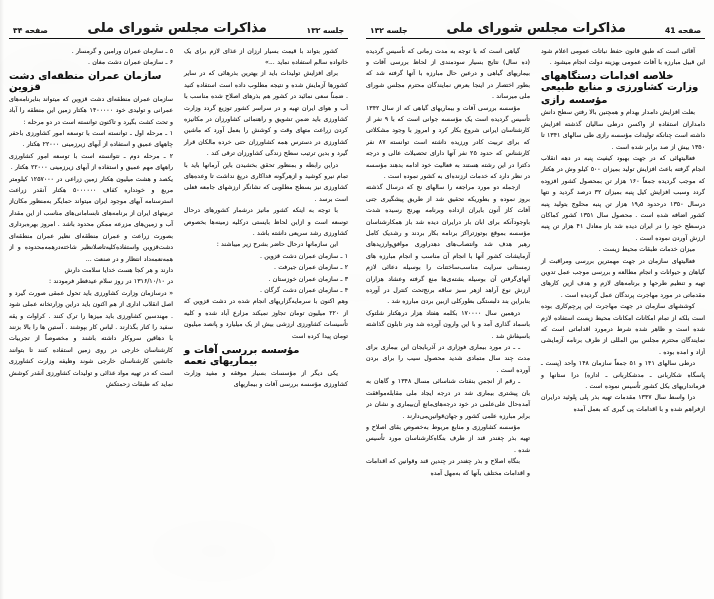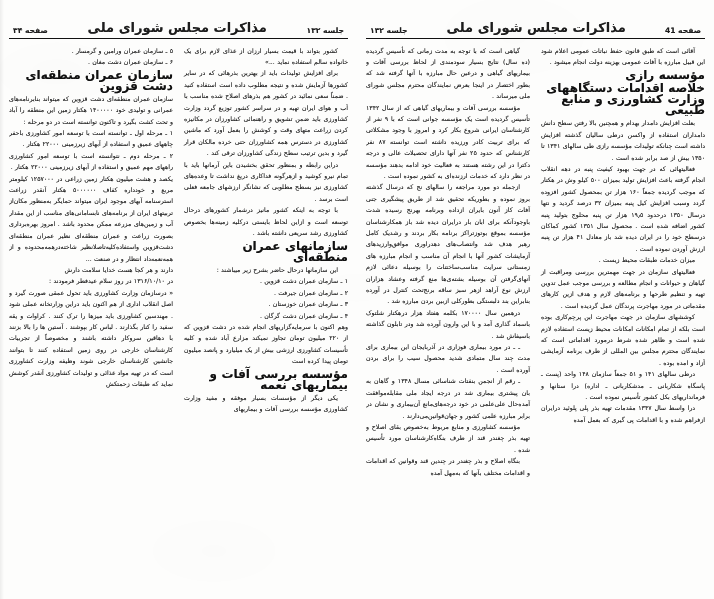--- a/index.html
+++ b/index.html
@@ -99,24 +99,24 @@
     word-spacing: .3px;
   }
   .col p {
     margin: 0 0 0 0;
     text-indent: 10px;
   }
   .col p.no-indent { text-indent: 0; }
   .col p.listitem  { text-indent: 0; }
   .col h4 {
     margin: 2.5px 0 1px 0;
-    font-size: 12px;
+    font-size: 10px;
     line-height: 11px;
     font-weight: bold;
-    text-align: right;
+    text-align: left;
     text-indent: 0;
     color: #111;
   }
 
   
   .col, .running-head {
     text-shadow: 0 0 .35px rgba(0,0,0,.38);
   }
 </style>
 </head>
@@ -126,22 +126,22 @@
 
   <div class="page page-left">
     <div class="running-head">
       <span class="rh-slot">صفحه 41</span>
       <span class="rh-slot rh-center">مذاکرات مجلس شورای ملی</span>
       <span class="rh-slot">جلسه ۱۳۲</span>
     </div>
     <div class="cols">
       <div class="col">
           <p>آقائی است که طبق قانون حفظ نباتات عمومی اعلام شود این قبیل مبارزه با آفات عمومی بهزینه دولت انجام میشود .</p>
+          <h4>خلاصه اقدامات دستگاههای وزارت کشاورزی و منابع طبیعی</h4>
           <h4>مؤسسه رازی</h4>
-          <h4>خلاصه اقدامات دستگاههای وزارت کشاورزی و منابع طبیعی</h4>
           <p>بعلت افزایش دامدار بهدام و همچنین بالا رفتن سطح دانش دامداران استفاده از واکسن درطی سالیان گذشته افزایش داشته است چنانکه تولیدات مؤسسه رازی طی سالهای ۱۳۴۱ تا ۱۳۵۰ بیش از صد برابر شده است .</p>
           <p>فعالیتهائی که در جهت بهبود کیفیت پنبه در دهه انقلاب انجام گرفته باعث افزایش تولید بمیزان ۵۰۰ کیلو وش در هکتار که موجب گردیده جمعاً ۱۶۰ هزار تن بمحصول کشور افزوده گردد وسبب افزایش کیل پنبه بمیزان ۳۲ درصد گردید و نتها درسال ۱۳۵۰ درحدود ۱۹٫۵ هزار تن پنبه محلوج بتولید پنبه کشور اضافه شده است . محصول سال ۱۳۵۱ کشور کماکان درسطح خود را در ایران دیده شد باز معادل ۴۱ هزار تن پنبه ارزش آوردن نموده است .</p>
           <p>میزان خدمات طبقات محیط زیست .</p>
           <p>فعالیتهای سازمان در جهت مهمترین بررسی ومراقبت از گیاهان و حیوانات و انجام مطالعه و بررسی موجب عمل تدوین تهیه و تنظیم طرحها و برنامه‌های لازم و هدف ازین کارهای مقدماتی در مورد مهاجرت پرندگان عمل گردیده است .</p>
           <p>کوششهای سازمان در جهت مهاجرت این پرچم‌کاری بوده است بلکه از تمام امکانات امکانات محیط زیست استفاده لازم شده است و ظاهر شده شرط درمورد اقداماتی است که نمایندگان محترم مجلس بین المللی از طرف برنامه آزمایشی آزاد و امده بوده .</p>
           <p>درطی سالهای ۱۴۱ و ۵۱ جمعاً سازمان ۱۴۸ واحد (پست ـ پاسگاه شکاربانی ـ مدشکاربانی ـ اداره) درا ستانها و فرمانداریهای بکل کشور تأسیس نموده است .</p>
           <p>درا واسط سال ۱۳۴۷ مقدمات تهیه بذر پلی پلوئید درایران ازفراهم شده و با اقدامات پی گیری که بعمل آمده</p>
         </div>
       <div class="col">
           <p>گیاهی است که با توجه به مدت زمانی که تأسیس گردیده (ده سال) نتایج بسیار سودمندی از لحاظ بررسی آفات و بیماریهای گیاهی و درعین حال مبارزه با آنها گرفته شد که بطور اختصار در اینجا بعرض نمایندگان محترم مجلس شورای ملی میرساند .</p>
@@ -161,21 +161,20 @@
       <span class="rh-slot">جلسه ۱۳۲</span>
       <span class="rh-slot rh-center">مذاکرات مجلس شورای ملی</span>
       <span class="rh-slot">صفحه ۳۴</span>
     </div>
     <div class="cols">
       <div class="col">
           <p>کشور بتواند با قیمت بسیار ارزان از غذای لازم برای یک خانواده سالم استفاده نماید ...»</p>
           <p>برای افزایش تولیدات باید از بهترین بذرهائی که در سایر کشورها آزمایش شده و نتیجه مطلوب داده است استفاده کنید . ضمناً سعی نمائید در کشور هم بذرهای اصلاح شده مناسب با آب و هوای ایران تهیه و در سراسر کشور توزیع گردد وزارت کشاورزی باید ضمن تشویق و راهنمائی کشاورزان در مکانیزه کردن زراعت متهای وقت و کوشش را بعمل آورد که ماشین کشاورزی در دسترس همه کشاورزان حتی خرده مالکان قرار گیرد و بدین ترتیب سطح زندگی کشاورزان ترقی کند .</p>
           <p>دراین رابطه و بمنظور تحقق بخشیدن باین آرمانها باید با تمام نیرو کوشید و ازهرگونه فداکاری دریغ نداشت تا وعده‌های کشاورزی نیز بسطح مطلوبی که نشانگر ارزشهای جامعه فعلی است برسد .</p>
           <p>با توجه به اینکه کشور مانیز درشمار کشورهای درحال توسعه است و ازاین لحاظ بایستی درکلیه زمینه‌ها بخصوص کشاورزی رشد سریعی داشته باشد .</p>
-          <h4>سازمانهای عمران منطقه‌ای</h4>
           <p>این سازمانها درحال حاضر بشرح زیر میباشند :</p>
           <p class="listitem">۱ ـ سازمان عمران دشت قزوین .</p>
           <p class="listitem">۲ ـ سازمان عمران جیرفت .</p>
           <p class="listitem">۳ ـ سازمان عمران خوزستان .</p>
           <p class="listitem">۴ ـ سازمان عمران دشت گرگان .</p>
           <p class="no-indent">وهم اکنون با سرمایه‌گزاریهای انجام شده در دشت قزوین که از ۲۲۰ میلیون تومان تجاوز نمیکند مزارع آباد شده و کلیه تأسیسات کشاورزی ارزشی بیش از یک میلیارد و پانصد میلیون تومان پیدا کرده است</p>
           <h4>مؤسسه بررسی آفات و بیماریهای نعمه</h4>
           <p>یکی دیگر از مؤسسات بسیار موفقه و مفید وزارت کشاورزی مؤسسه بررسی آفات و بیماریهای</p>
         </div>
       <div class="col">

